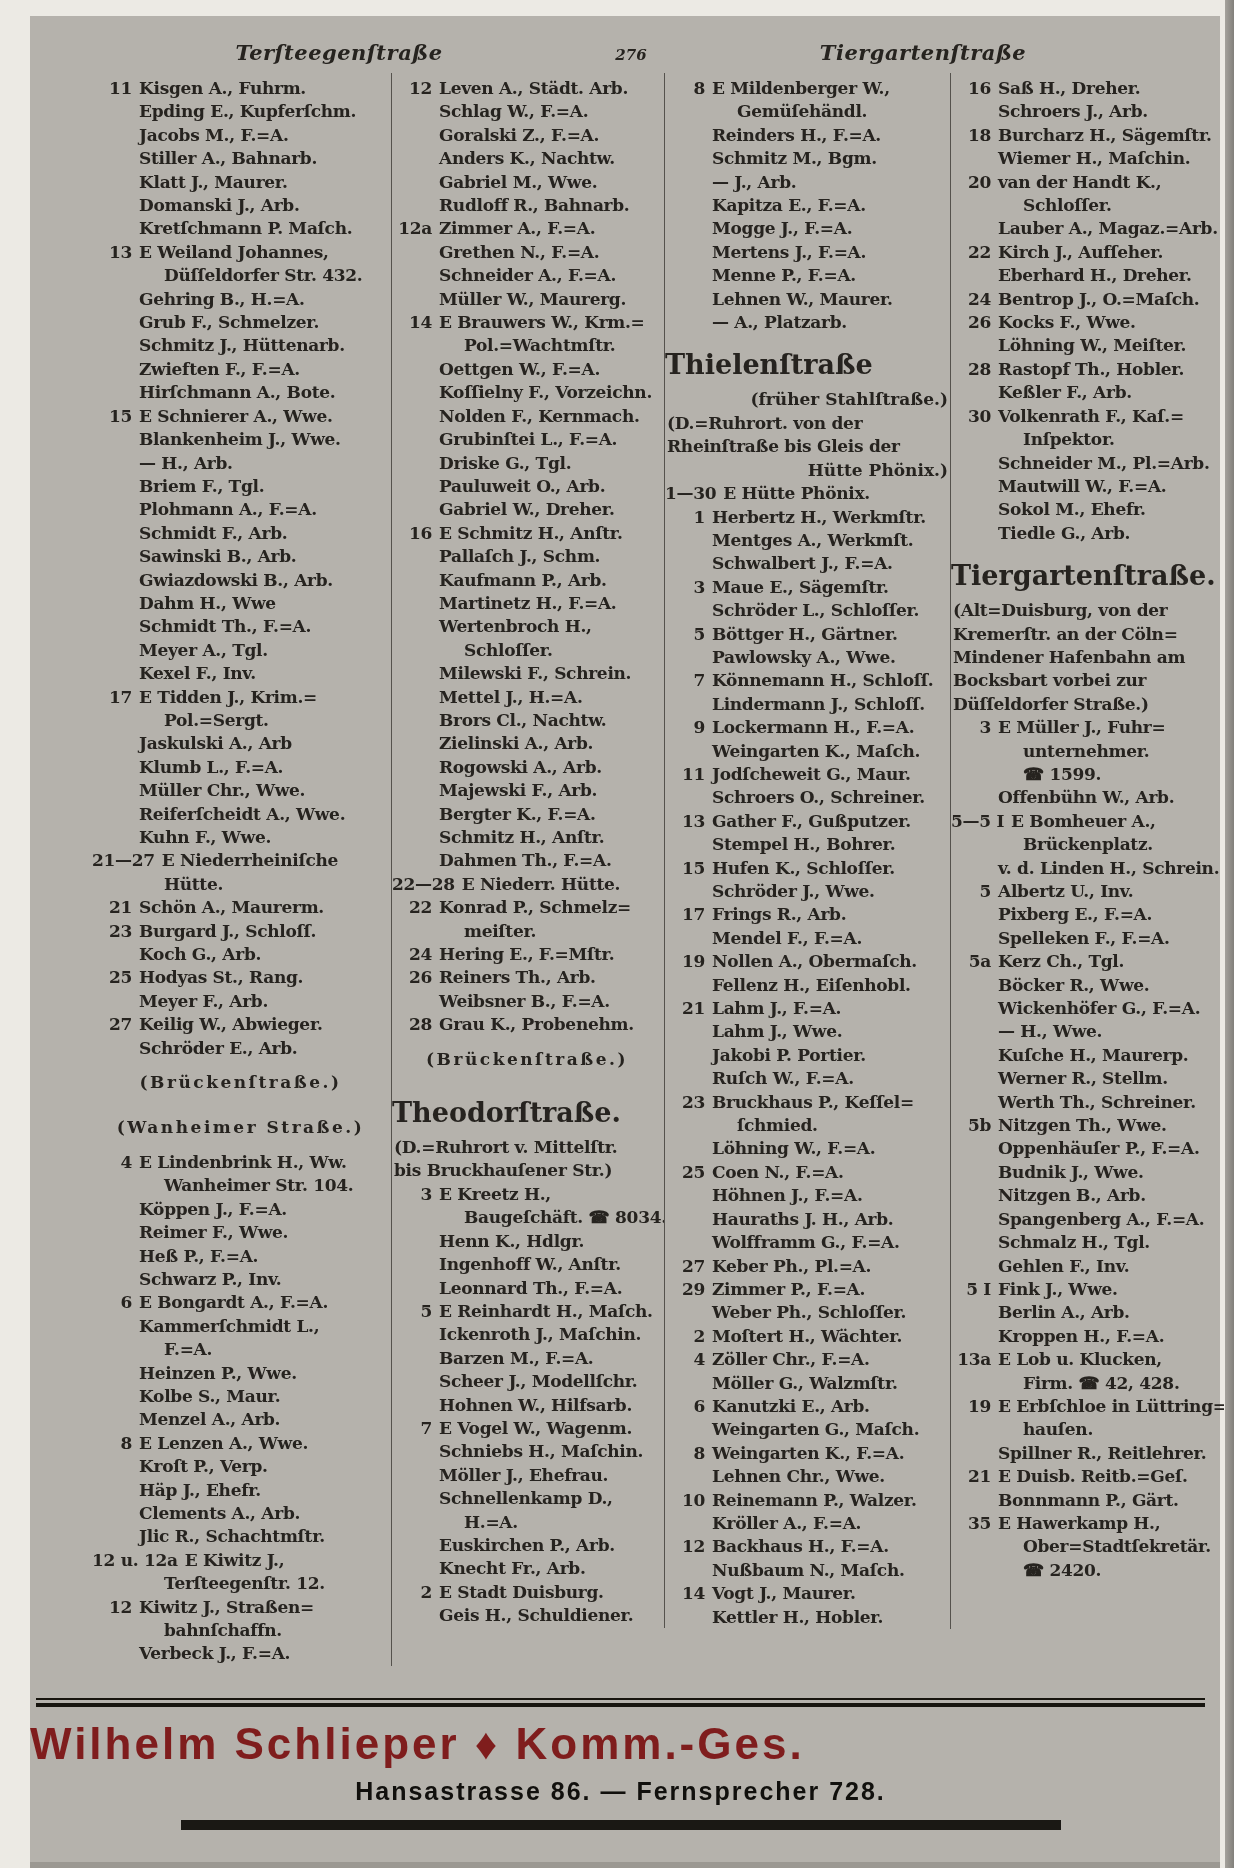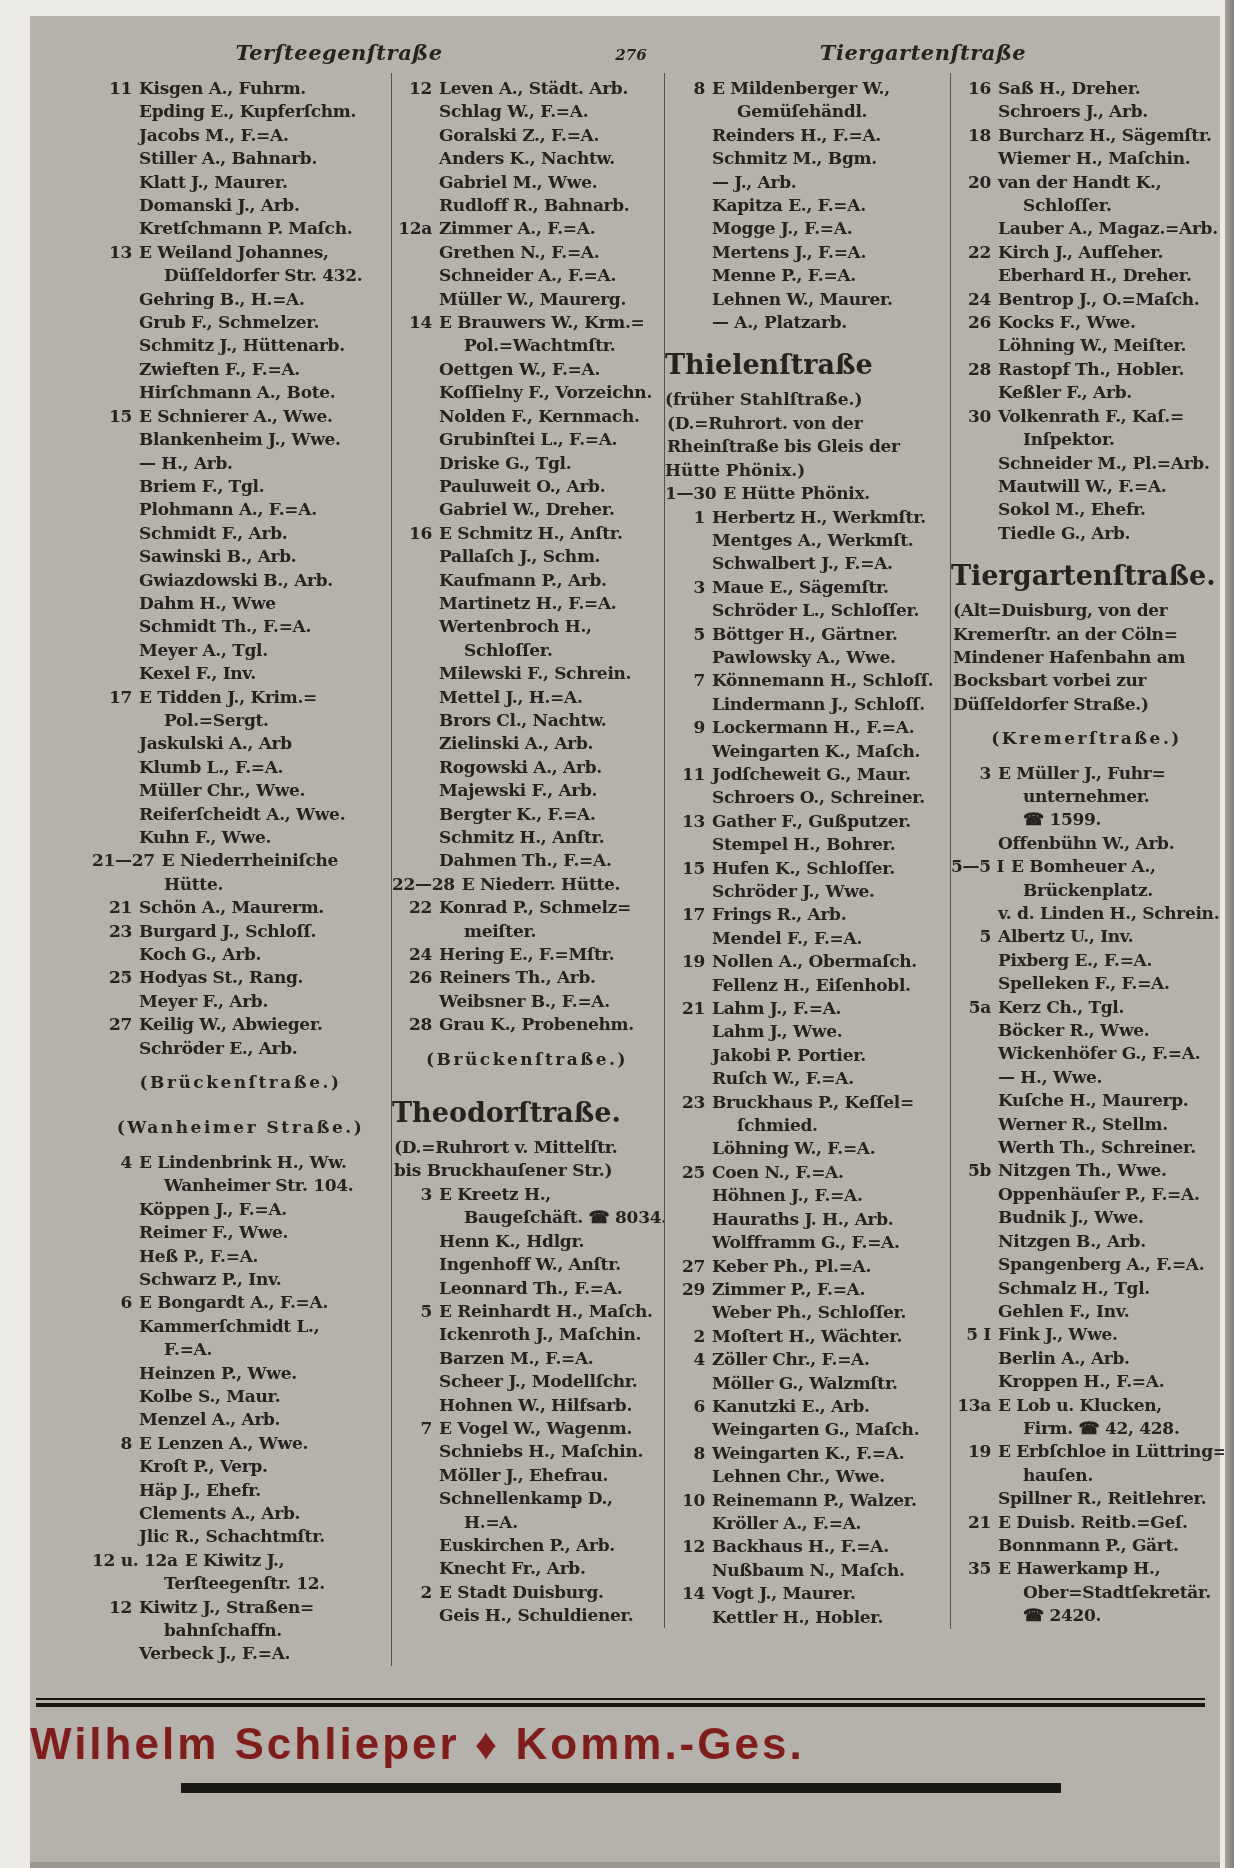--- a/index.html
+++ b/index.html
@@ -43,21 +43,21 @@
   .ln{
     font-size:17px;line-height:23.4px;white-space:nowrap;
     font-weight:bold;letter-spacing:-0.3px;
   }
   .ln .num{
     display:inline-block;min-width:40px;text-align:right;padding-right:7px;
   }
   .ln.s{padding-left:47px;}
   .ln.c{padding-left:72px;}
   .ln.p{text-align:center;padding:11px 0;letter-spacing:2.5px;white-space:normal;}
-  .ln.q{text-align:left;letter-spacing:0;}
+  .ln.q{text-align:right;letter-spacing:0;}
   .ln.h{
     font-size:27px;line-height:30px;
     padding:16px 0 8px;letter-spacing:0;
   }
   .ln.d{padding-left:2px;}
   
   .footer{position:absolute;left:0;right:9px;top:1682px;}
   .rules{height:3px;border-top:2px solid #17150f;border-bottom:4px solid #17150f;margin:0 6px;}
   .ad1{
     margin-top:12px;
@@ -304,21 +304,20 @@
         <div class="ln s">Schneider M., Pl.=Arb.</div>
         <div class="ln s">Mautwill W., F.=A.</div>
         <div class="ln s">Sokol M., Ehefr.</div>
         <div class="ln s">Tiedle G., Arb.</div>
         <div class="ln h">Tiergartenſtraße.</div>
         <div class="ln d">(Alt=Duisburg, von der</div>
         <div class="ln d">Kremerſtr. an der Cöln=</div>
         <div class="ln d">Mindener Hafenbahn am</div>
         <div class="ln d">Bocksbart vorbei zur</div>
         <div class="ln d">Düſſeldorfer Straße.)</div>
-        <div class="ln p">(Kremerſtraße.)</div>
         <div class="ln e"><span class="num">3</span><span>E Müller J., Fuhr=</span></div>
         <div class="ln c">unternehmer.</div>
         <div class="ln c">☎ 1599.</div>
         <div class="ln s">Offenbühn W., Arb.</div>
         <div class="ln e"><span class="num">5—5 I</span><span>E Bomheuer A.,</span></div>
         <div class="ln c">Brückenplatz.</div>
         <div class="ln s">v. d. Linden H., Schrein.</div>
         <div class="ln e"><span class="num">5</span><span>Albertz U., Inv.</span></div>
         <div class="ln s">Pixberg E., F.=A.</div>
         <div class="ln s">Spelleken F., F.=A.</div>
@@ -348,18 +347,19 @@
         <div class="ln s">Bonnmann P., Gärt.</div>
         <div class="ln e"><span class="num">35</span><span>E Hawerkamp H.,</span></div>
         <div class="ln c">Ober=Stadtſekretär.</div>
         <div class="ln c">☎ 2420.</div>
       </div>
   </div>
 
   <div class="footer">
     <div class="rules"></div>
     <div class="ad1">Wilhelm Schlieper ♦ Komm.-Ges.</div>
+    <div class="ad2">Hansastrasse 86. — Fernsprecher 728.</div>
     <div class="bottom-bar"></div>
   </div>
 
   <div class="edge-bottom"></div>
 </div>
 <div class="edge-right"></div>
 
 </body></html>

